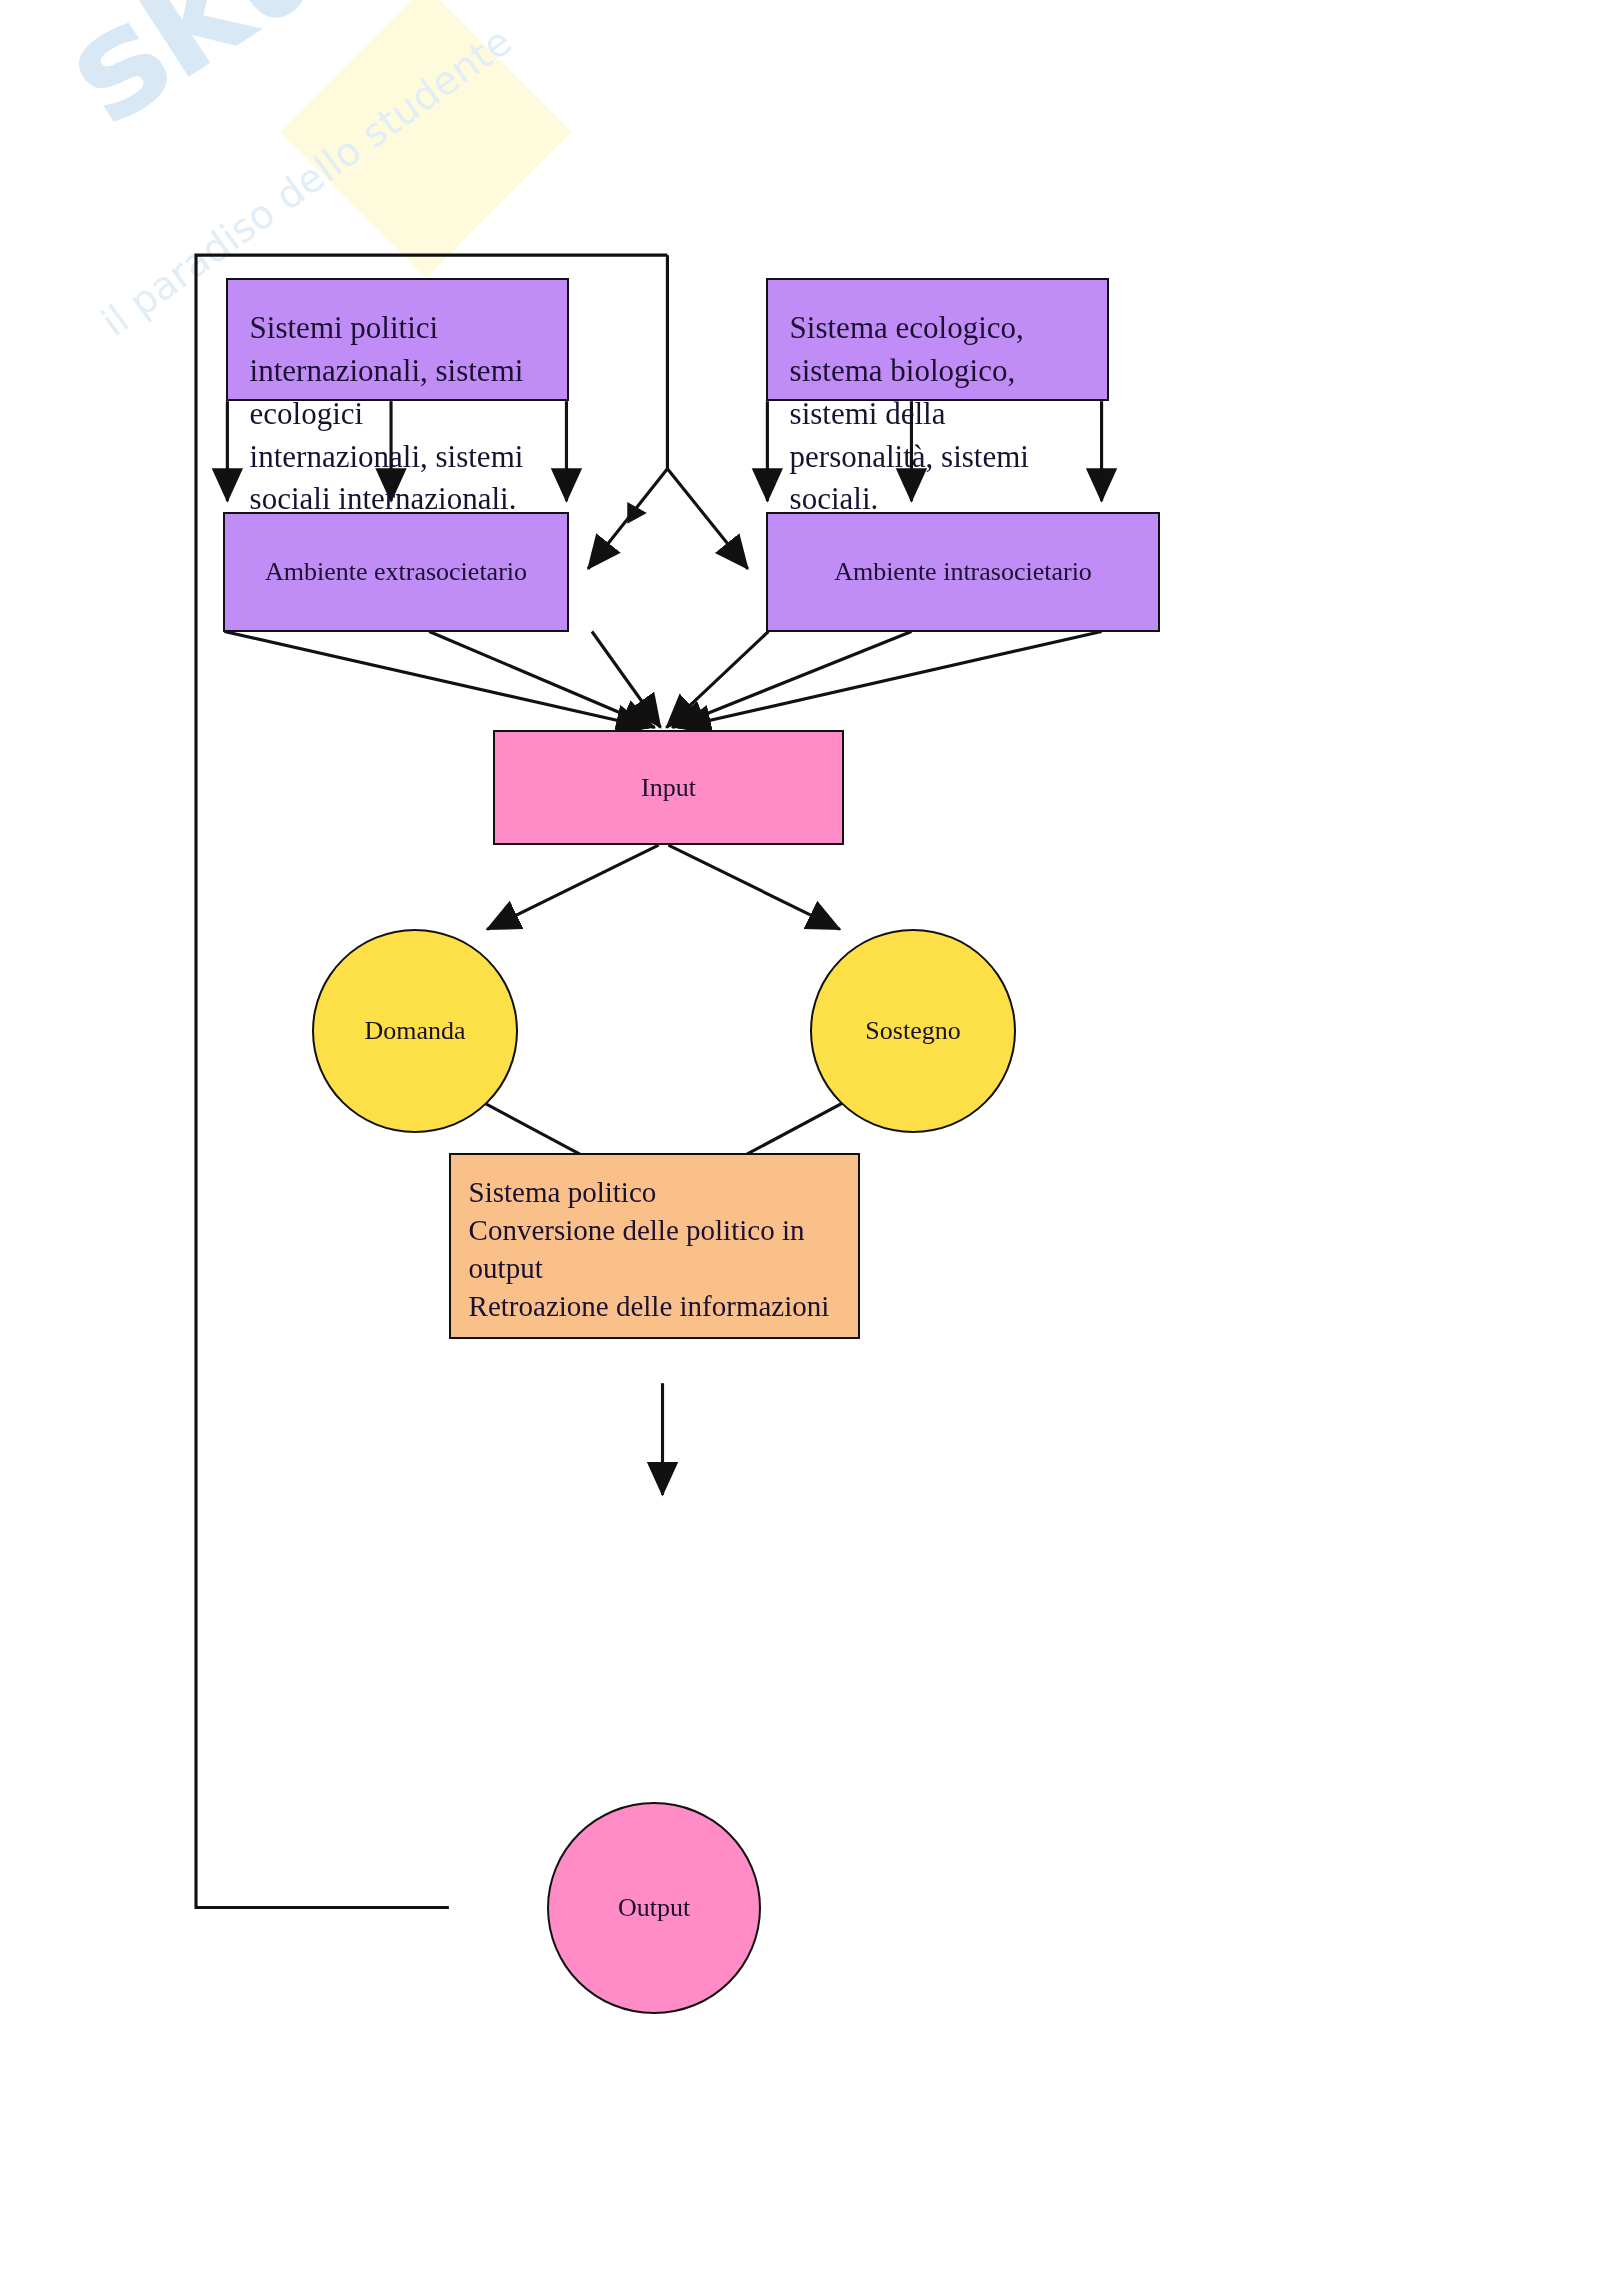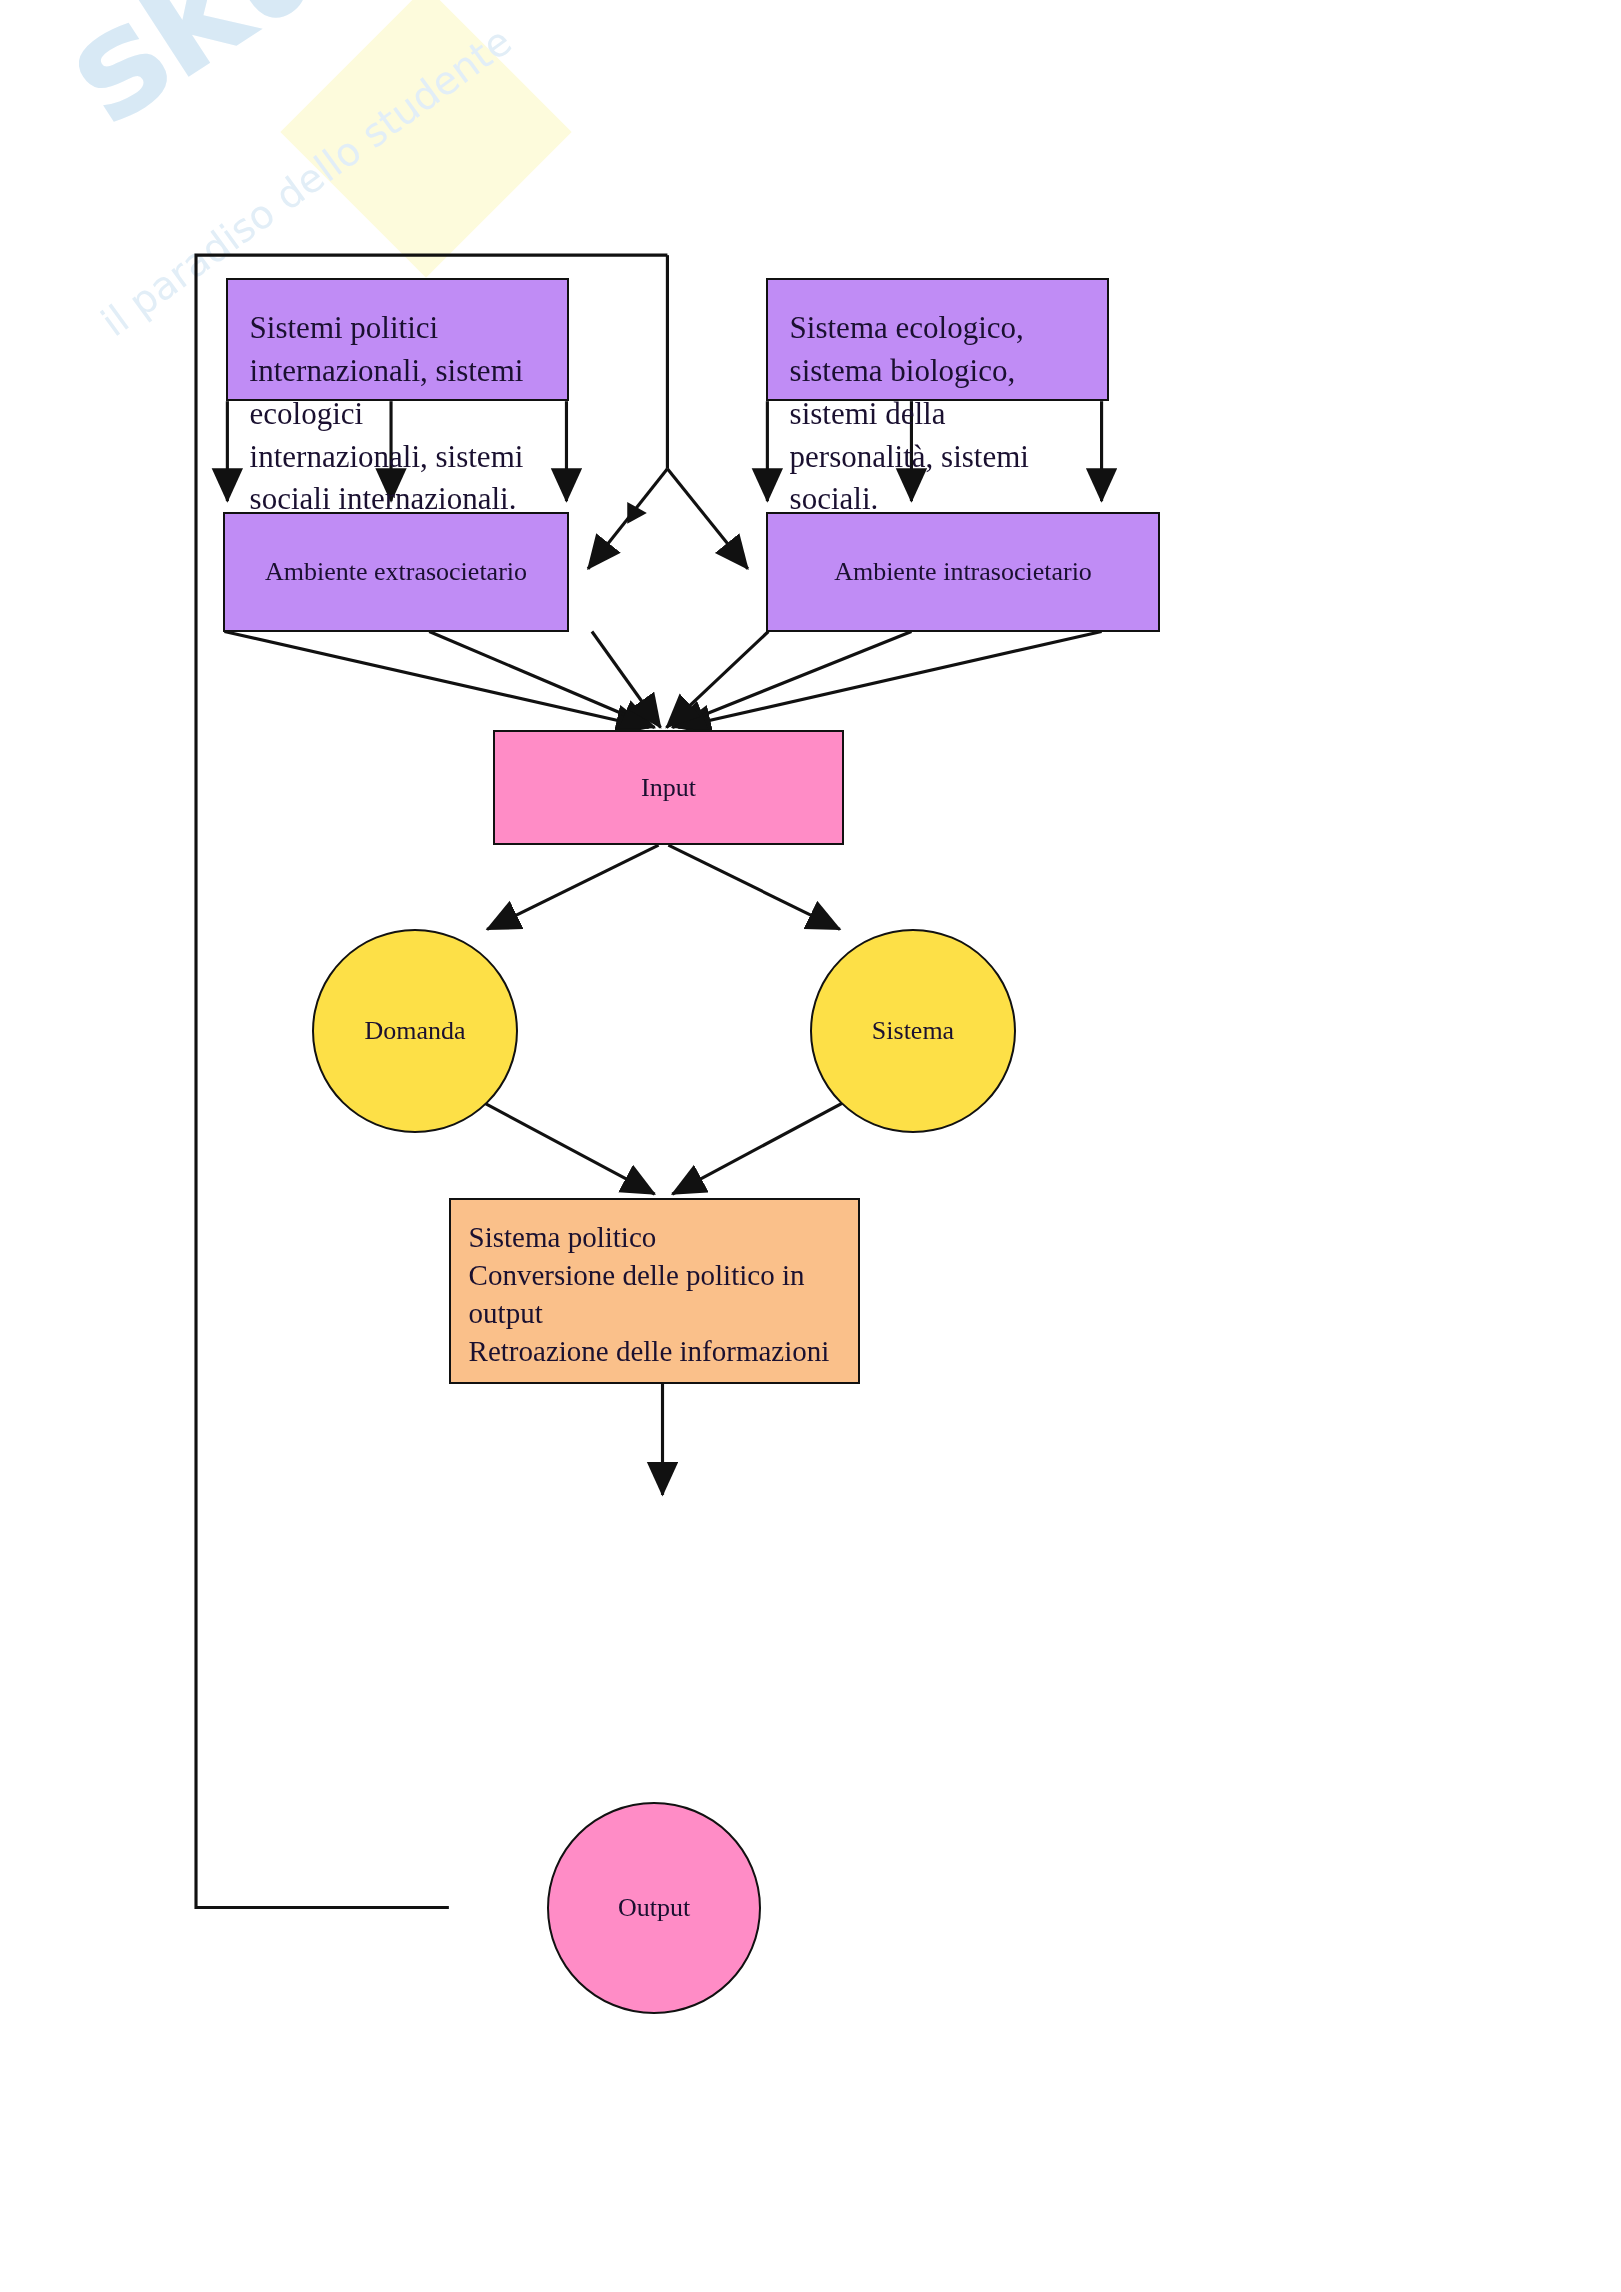--- a/index.html
+++ b/index.html
@@ -185,24 +185,24 @@
 
   <div class="node box-pink center-text" style="left:493px; top:730px; width:351px; height:115px;">
     <span>Input</span>
   </div>
 
   <div class="node circle-green center-text" style="left:312px; top:929px; width:206px; height:204px;">
     <span>Domanda</span>
   </div>
 
   <div class="node circle-green center-text" style="left:810px; top:929px; width:206px; height:204px;">
-    <span>Sistema</span>
-  </div>
-
-  <div class="node box-orange list-text" style="left:449px; top:1198px; width:411px; height:186px;">
+    <span>Sostegno</span>
+  </div>
+
+  <div class="node box-orange list-text" style="left:449px; top:1153px; width:411px; height:186px;">
     <div>Sistema politico</div>
     <div>Conversione delle politico in</div>
     <div>output</div>
     <div>Retroazione delle informazioni</div>
   </div>
 
   <div class="node circle-pink center-text" style="left:547px; top:1802px; width:214px; height:212px;">
     <span>Output</span>
   </div>
 

